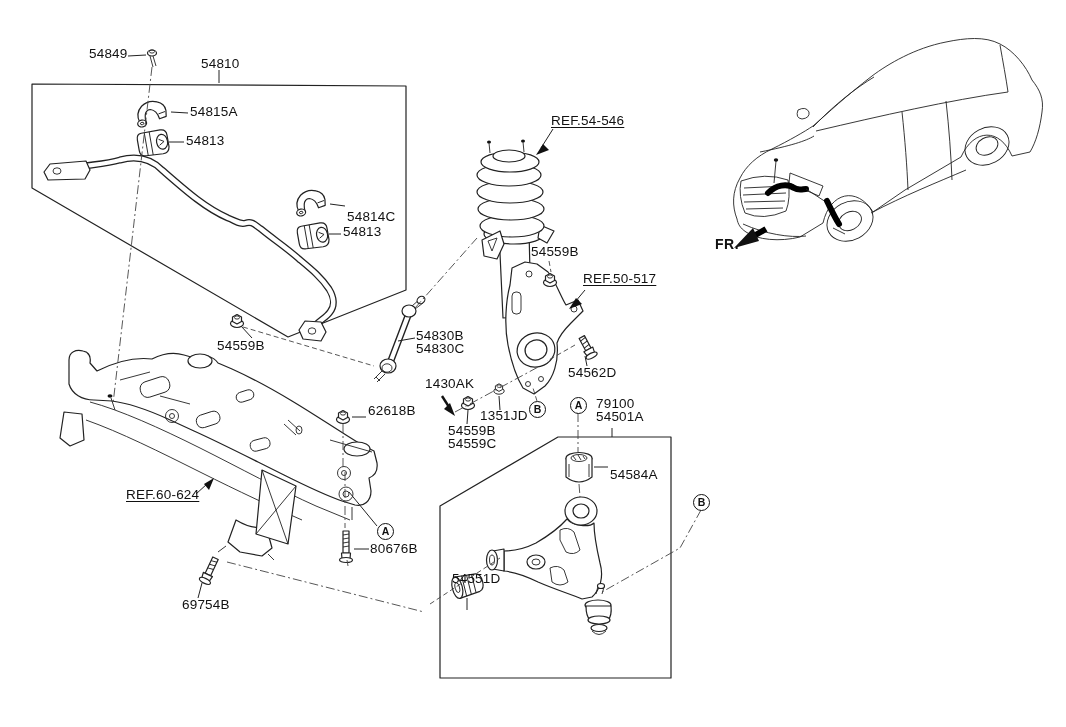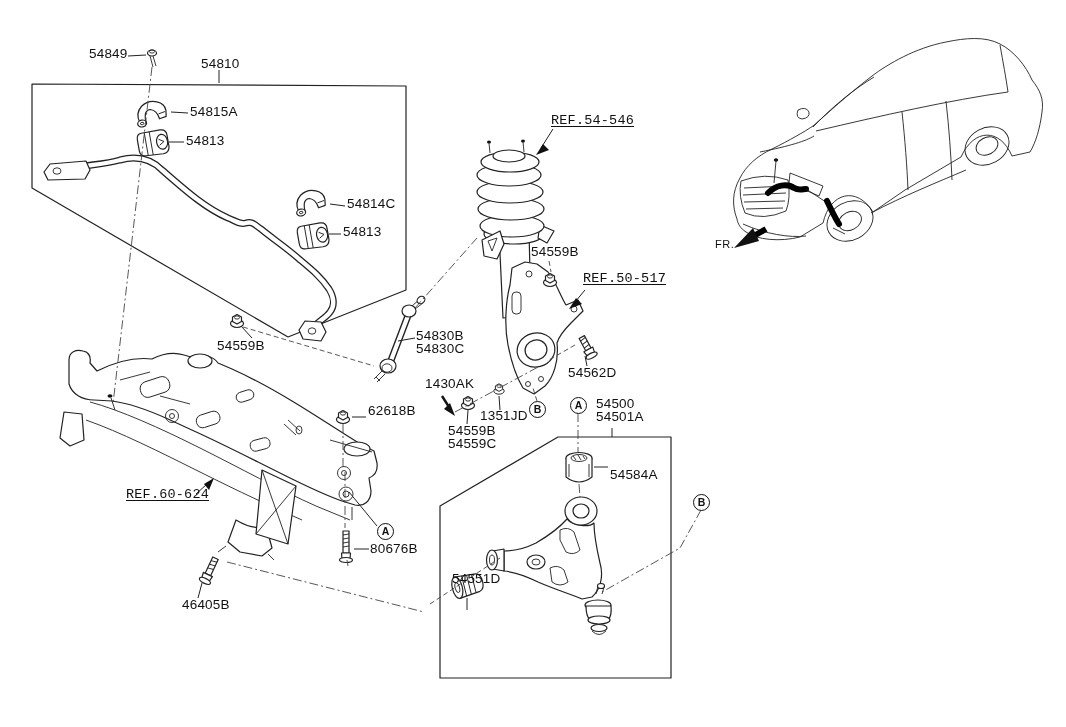--- a/index.html
+++ b/index.html
@@ -1,22 +1,22 @@
 <!DOCTYPE html>
 <html><head>
 <meta charset="utf-8">
 <style>
   html,body{margin:0;padding:0;background:#fff;}
   .stage{position:relative;width:1066px;height:727px;background:#fff;overflow:hidden;
          font-family:"Liberation Sans",sans-serif;}
   svg{position:absolute;left:0;top:0;}
   .lbl{position:absolute;font-size:13.5px;line-height:13px;color:#111;white-space:nowrap;
        letter-spacing:.2px;}
-  .lbl.ul{text-decoration:underline;text-underline-offset:2px;font-family:Liberation Mono, monospace;}
-  .lbl.big{font-size:11px;font-weight:normal;letter-spacing:.5px;}
+  .lbl.ul{text-decoration:underline;text-underline-offset:2px;}
+  .lbl.big{font-size:14px;font-weight:bold;letter-spacing:.5px;}
   .marker{position:absolute;width:15px;height:15px;border:1.5px solid #111;border-radius:50%;
           background:#fff;font-size:10.5px;line-height:15px;font-weight:bold;text-align:center;color:#111;}
   .ln{fill:none;stroke:#222;stroke-width:1.2;stroke-linecap:round;stroke-linejoin:round;}
   .fw{fill:#fff;stroke:#222;stroke-width:1.2;stroke-linejoin:round;}
   .thin{fill:none;stroke:#222;stroke-width:.9;}
   .leader{fill:none;stroke:#222;stroke-width:1;}
   .phan{fill:none;stroke:#444;stroke-width:.9;stroke-dasharray:9 3 2 3;}
   .dash{fill:none;stroke:#444;stroke-width:.9;stroke-dasharray:5 3;}
   .bold{fill:none;stroke:#000;stroke-width:6;stroke-linecap:round;stroke-linejoin:round;}
   .head{fill:#111;stroke:none;}
@@ -316,50 +316,50 @@
 
     <path d="M442,396 L449,407" stroke="#111" stroke-width="2.4" fill="none"></path>
     <polygon class="head" points="455,416 444,409 450,403"></polygon>
   </g>
 </svg>
 
 <div class="lbl" style="left:89px;top:47px">54849</div>
 <div class="lbl" style="left:201px;top:57px">54810</div>
 <div class="lbl" style="left:190px;top:105px">54815A</div>
 <div class="lbl" style="left:186px;top:134px">54813</div>
-<div class="lbl" style="left:347px;top:197px">54814C</div>
+<div class="lbl" style="left:347px;top:210px">54814C</div>
 <div class="lbl" style="left:343px;top:225px">54813</div>
 <div class="lbl" style="left:217px;top:339px">54559B</div>
 
 <div class="lbl ul" style="left:551px;top:114px">REF.54-546</div>
 <div class="lbl" style="left:531px;top:245px">54559B</div>
 <div class="lbl ul" style="left:583px;top:272px">REF.50-517</div>
 <div class="lbl" style="left:416px;top:329px">
   <div>54830B</div>
   <div>54830C</div>
 </div>
 <div class="lbl" style="left:425px;top:377px">1430AK</div>
 <div class="lbl" style="left:368px;top:404px">62618B</div>
 <div class="lbl" style="left:480px;top:409px">1351JD</div>
 <div class="lbl" style="left:448px;top:424px">
   <div>54559B</div>
   <div>54559C</div>
 </div>
 <div class="lbl" style="left:568px;top:366px">54562D</div>
 
 <div class="lbl" style="left:596px;top:397px">
-  <div>54500</div>
+  <div>79100</div>
   <div>54501A</div>
 </div>
 <div class="lbl" style="left:610px;top:468px">54584A</div>
 <div class="lbl" style="left:452px;top:572px">54551D</div>
 
 <div class="lbl ul" style="left:126px;top:488px">REF.60-624</div>
 <div class="lbl" style="left:370px;top:542px">80676B</div>
-<div class="lbl" style="left:182px;top:598px">46405B</div>
+<div class="lbl" style="left:182px;top:598px">69754B</div>
 
 <div class="lbl big" style="left:715px;top:238px">FR.</div>
 
 <div class="marker" style="left:570px;top:397px">A</div>
 <div class="marker" style="left:377px;top:523px">A</div>
 <div class="marker" style="left:529px;top:401px">B</div>
 <div class="marker" style="left:693px;top:494px">B</div>
 
 </div>
 

